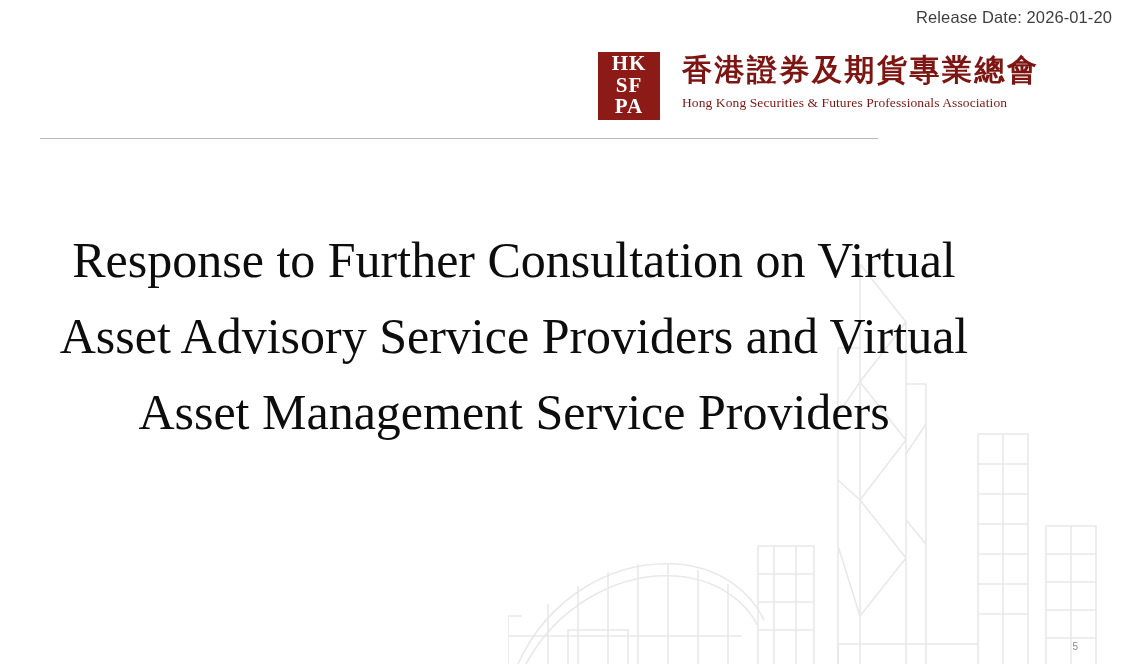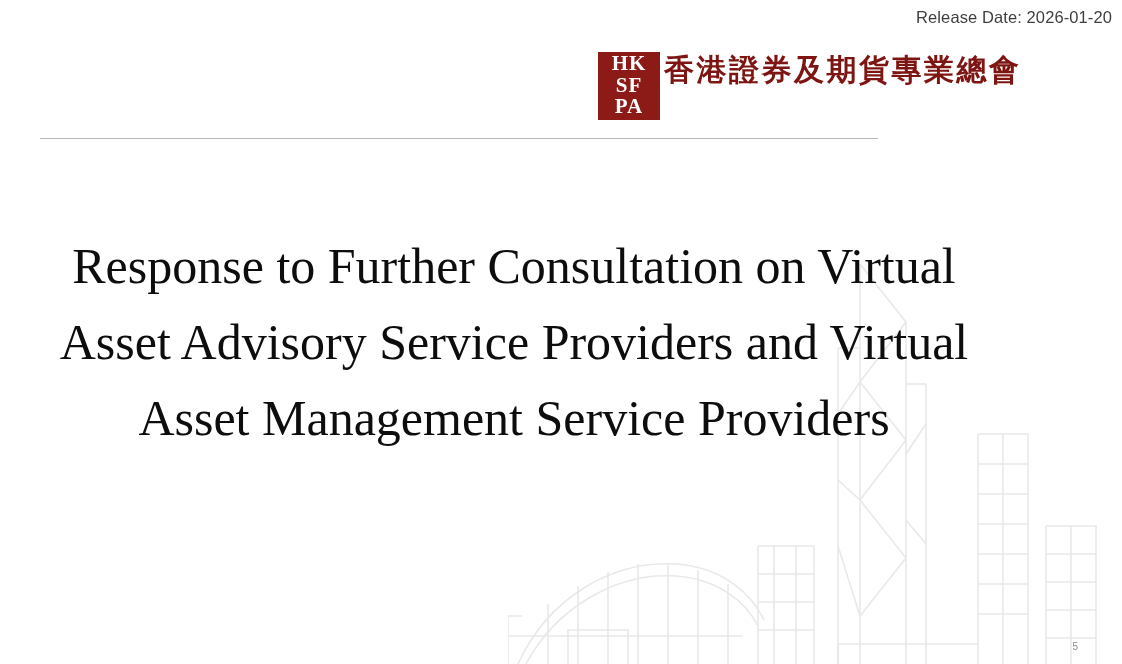--- a/index.html
+++ b/index.html
@@ -52,21 +52,21 @@
     font-family: "Liberation Serif", serif;
     font-weight: bold;
     font-size: 21px;
     line-height: 21.5px;
     text-align: center;
     padding-top: 1px;
     box-sizing: border-box;
     letter-spacing: 1px;
   }
   .logo-text {
-    margin-left: 4px;
+    margin-left: 22px;
     display: flex;
     flex-direction: column;
     justify-content: flex-start;
   }
   .logo-cn {
     font-family: "DejaVu Serif", serif;
     font-size: 30px;
     font-weight: bold;
     color: #7d1512;
     letter-spacing: 2.5px;
@@ -98,21 +98,21 @@
     width: 600px;
     height: 400px;
     opacity: 0.55;
     pointer-events: none;
   }
 
   
   .title {
     position: absolute;
     left: 0;
-    top: 228px;
+    top: 222px;
     width: 1028px;
     padding: 0 30px;
     box-sizing: border-box;
     text-align: center;
     font-family: "Liberation Serif", serif;
     font-size: 50px;
     line-height: 76px;
     color: #0d0d0d;
     font-weight: normal;
     letter-spacing: 0px;
@@ -137,20 +137,21 @@
 
   <div class="header">
     <div class="logo-wrap">
       <div class="logo-mark">
         <div>HK</div>
         <div>SF</div>
         <div>PA</div>
       </div>
       <div class="logo-text">
         <div class="logo-cn">香港證券及期貨專業總會</div>
+        <div class="logo-en">Hong Kong Securities &amp; Futures Professionals Association</div>
       </div>
     </div>
     <div class="header-rule"></div>
   </div>
 
   <svg class="skyline" viewBox="0 0 600 400">
     <g fill="none" stroke="#d6d6d6" stroke-width="1.6">
 
       <path d="M352 0 L352 400"></path>
       <path d="M352 0 L398 58 L398 400"></path>

